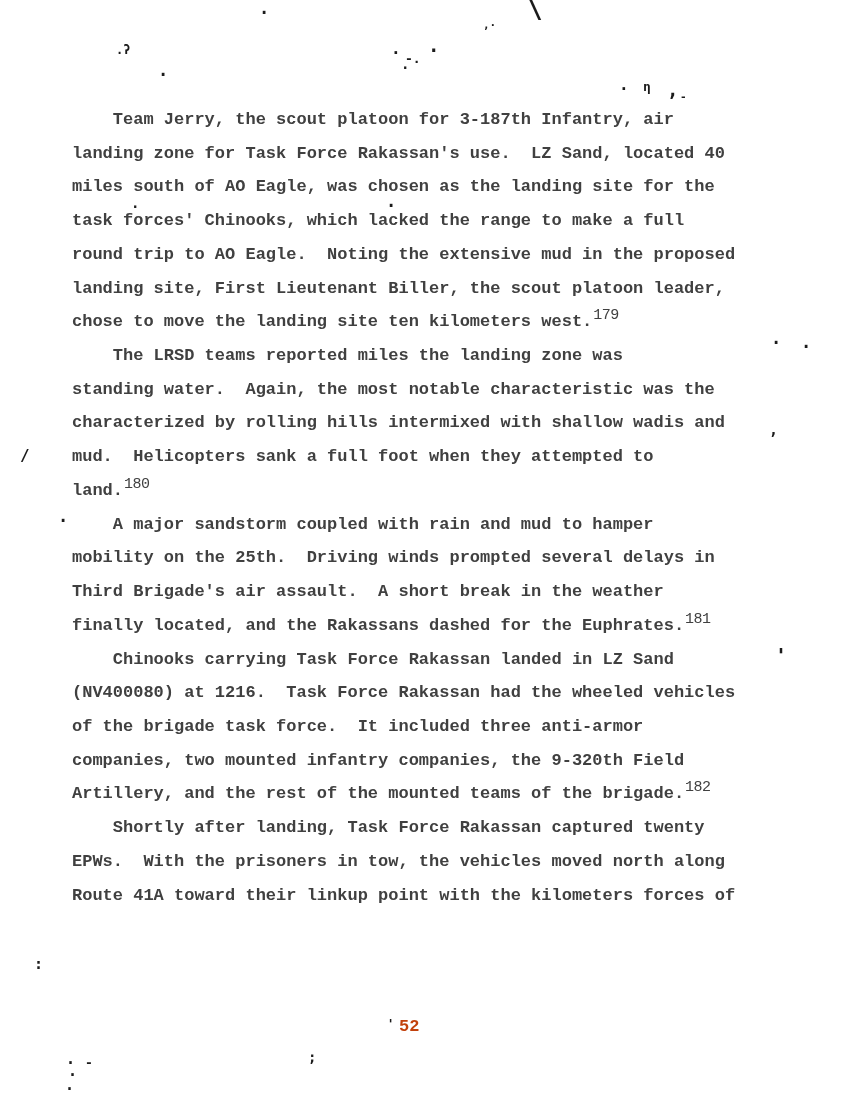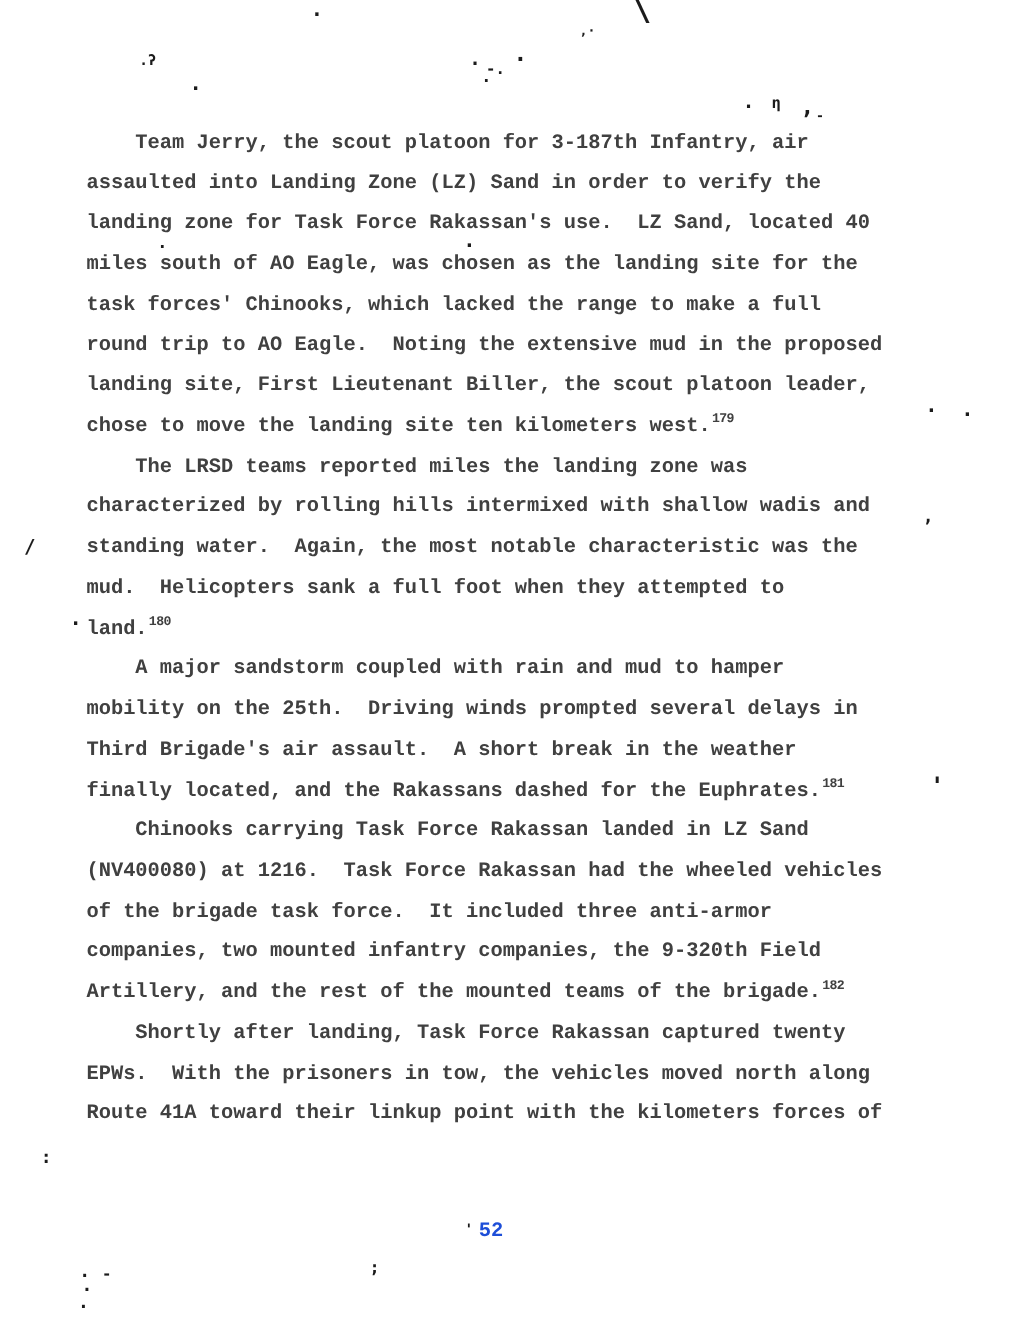--- a/index.html
+++ b/index.html
@@ -26,32 +26,32 @@
     font-size: 17px;
     font-weight: 700;
     line-height: 33.72px;
     font-family: "Liberation Mono", "DejaVu Sans Mono", monospace;
   }
   .line {
     white-space: pre;
     height: 33.72px;
   }
   .fn {
-    font-size: 11px;
-    font-weight: 700;
+    font-size: 15px;
+    font-weight: 400;
     line-height: 0;
     vertical-align: 7px;
     letter-spacing: -0.5px;
     margin-left: 1px;
   }
   .page-number {
     position: absolute;
     left: 399px;
     top: 1017px;
-    color: #1d4ed8;
+    color: #c2410c;
     font-size: 17px;
     font-weight: 700;
     font-family: "Liberation Mono", "DejaVu Sans Mono", monospace;
   }
   .artifact-layer {
     position: absolute;
     left: 0;
     top: 0;
     width: 850px;
     height: 1107px;
@@ -65,30 +65,29 @@
     white-space: pre;
     font-family: "DejaVu Sans Mono", monospace;
   }
 </style>
 </head>
 <body style="background: rgb(255, 255, 255);">
 
 <div class="page">
   <div class="text-block" style="color: #404040;">
       <div class="line"><span>    Team Jerry, the scout platoon for 3-187th Infantry, air</span></div>
-      <div class="line"><span>assaulted into Landing Zone (LZ) Sand in order to verify the</span></div>
       <div class="line"><span>landing zone for Task Force Rakassan's use.  LZ Sand, located 40</span></div>
       <div class="line"><span>miles south of AO Eagle, was chosen as the landing site for the</span></div>
       <div class="line"><span>task forces' Chinooks, which lacked the range to make a full</span></div>
       <div class="line"><span>round trip to AO Eagle.  Noting the extensive mud in the proposed</span></div>
       <div class="line"><span>landing site, First Lieutenant Biller, the scout platoon leader,</span></div>
       <div class="line"><span>chose to move the landing site ten kilometers west.</span><sup class="fn">179</sup></div>
       <div class="line"><span>    The LRSD teams reported miles the landing zone was</span></div>
+      <div class="line"><span>standing water.  Again, the most notable characteristic was the</span></div>
       <div class="line"><span>characterized by rolling hills intermixed with shallow wadis and</span></div>
-      <div class="line"><span>standing water.  Again, the most notable characteristic was the</span></div>
       <div class="line"><span>mud.  Helicopters sank a full foot when they attempted to</span></div>
       <div class="line"><span>land.</span><sup class="fn">180</sup></div>
       <div class="line"><span>    A major sandstorm coupled with rain and mud to hamper</span></div>
       <div class="line"><span>mobility on the 25th.  Driving winds prompted several delays in</span></div>
       <div class="line"><span>Third Brigade's air assault.  A short break in the weather</span></div>
       <div class="line"><span>finally located, and the Rakassans dashed for the Euphrates.</span><sup class="fn">181</sup></div>
       <div class="line"><span>    Chinooks carrying Task Force Rakassan landed in LZ Sand</span></div>
       <div class="line"><span>(NV400080) at 1216.  Task Force Rakassan had the wheeled vehicles</span></div>
       <div class="line"><span>of the brigade task force.  It included three anti-armor</span></div>
       <div class="line"><span>companies, two mounted infantry companies, the 9-320th Field</span></div>

